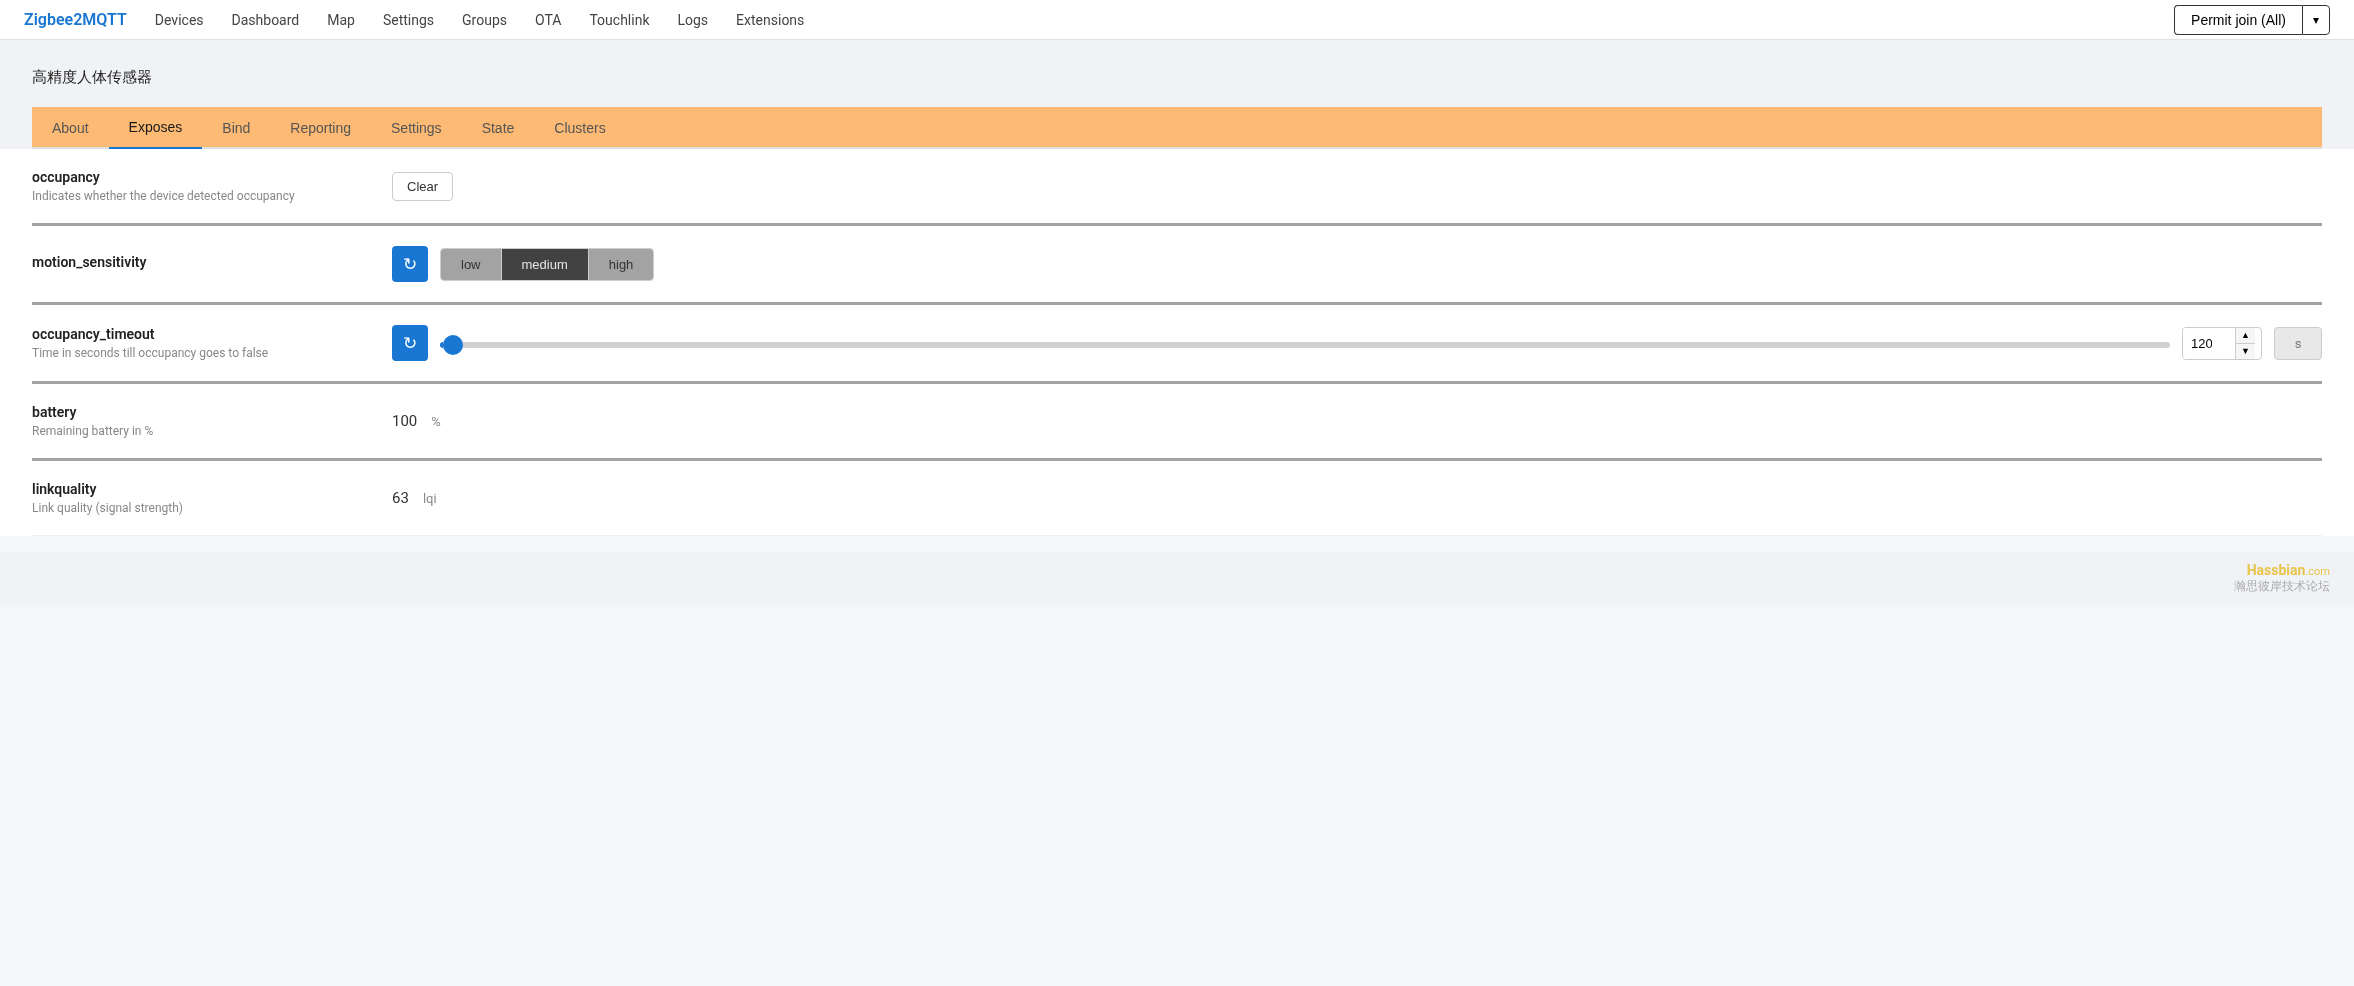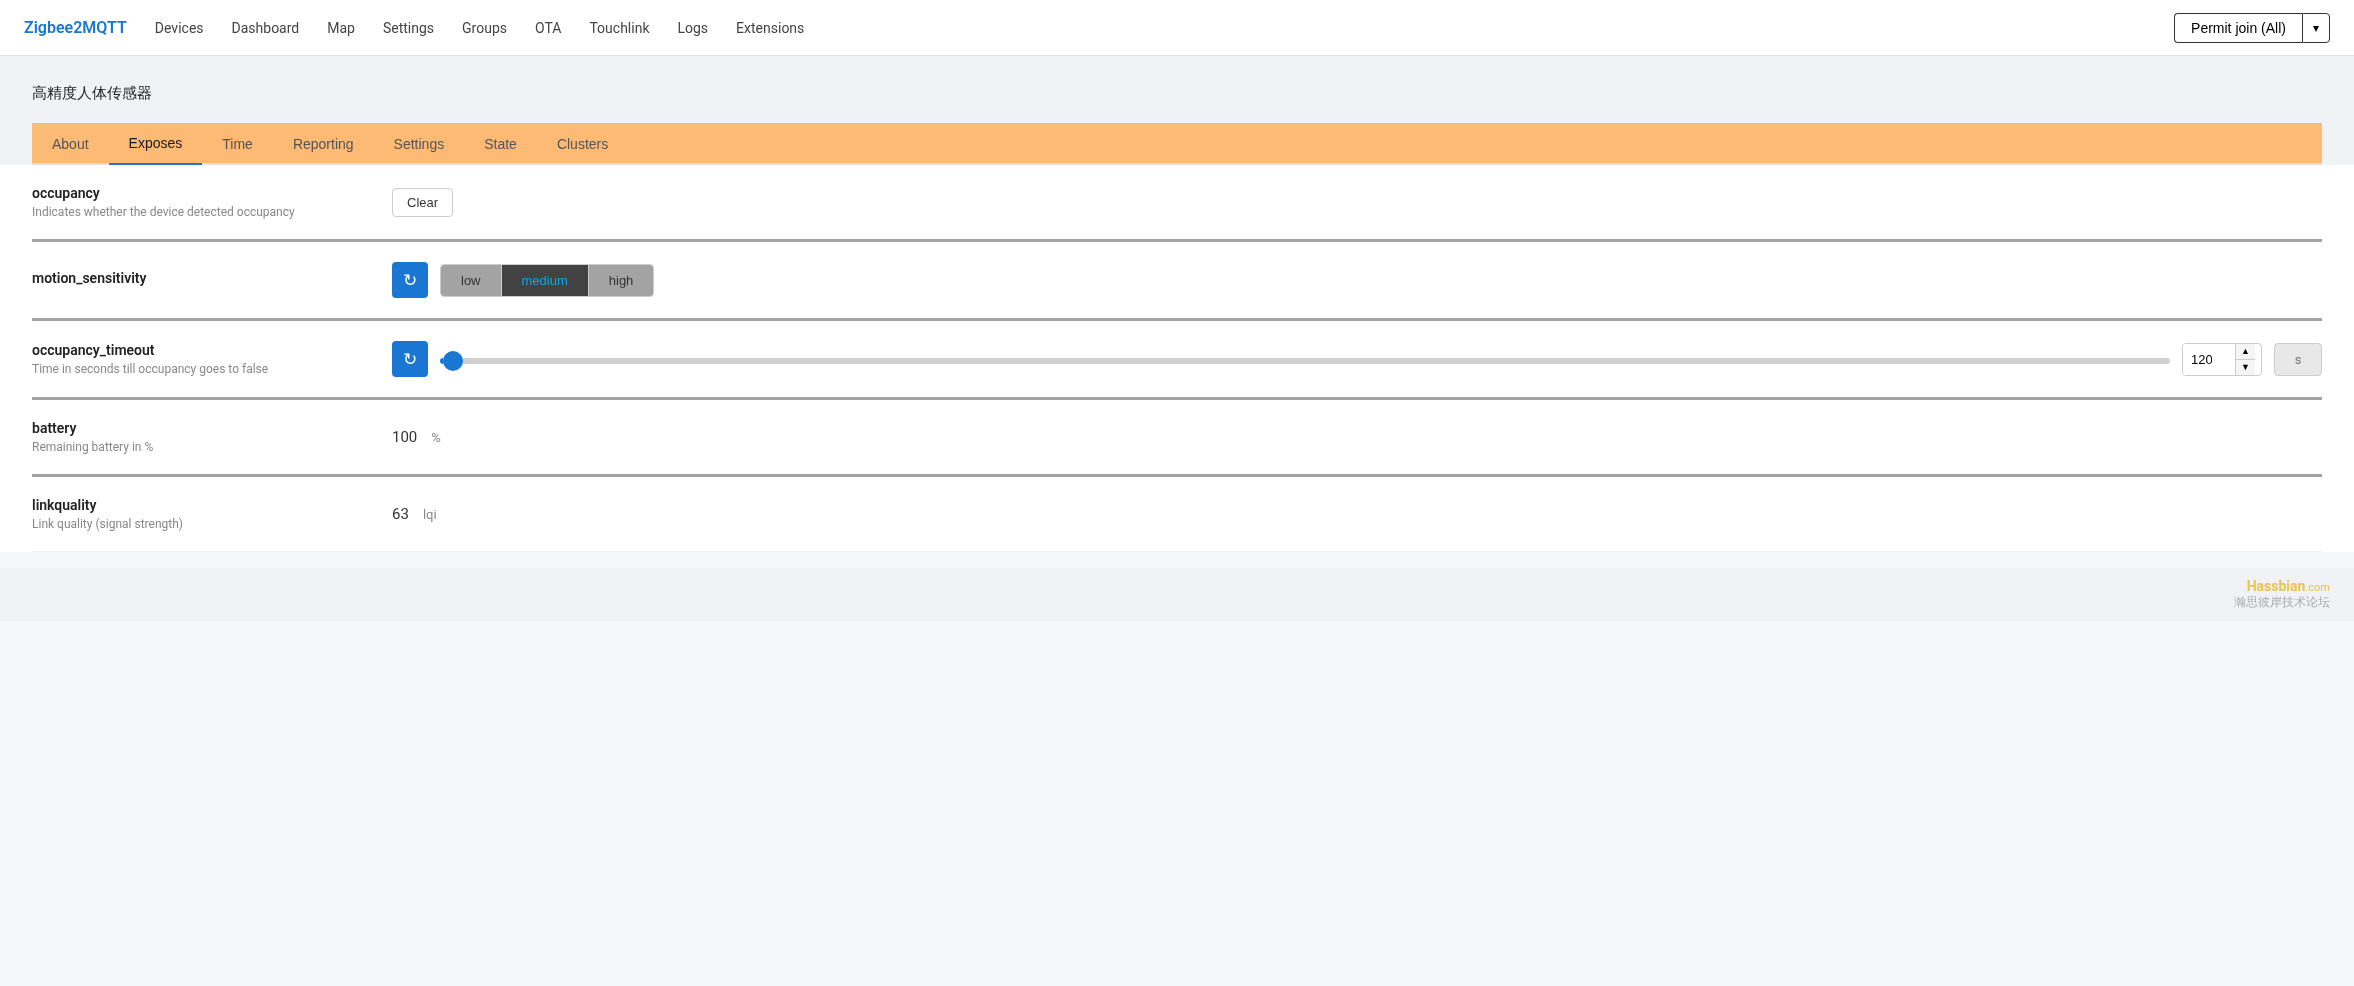--- a/index.html
+++ b/index.html
@@ -9,21 +9,21 @@
       color: #333;
       font-size: 14px;
     }
     
     .navbar {
       background: #fff;
       border-bottom: 1px solid #e0e0e0;
       display: flex;
       align-items: center;
       padding: 0 24px;
-      height: 56px;
+      height: 40px;
       gap: 28px;
       justify-content: center;
     }
     .nav-brand {
       color: #1976d2;
       font-weight: 600;
       font-size: 16px;
       text-decoration: none;
       cursor: pointer;
     }
@@ -159,21 +159,21 @@
       border: none;
       background: #a3a3a3;
       font-size: 13px;
       cursor: pointer;
       color: #333;
       border-right: 1px solid #ccc;
     }
     .toggle-btn:last-child { border-right: none; }
     .toggle-btn.active {
       background: #424242;
-      color: #0ea5e9;
+      color: #e5e5e5;
     }
     
     .slider-container {
       display: flex;
       align-items: center;
       gap: 12px;
       flex: 1;
     }
     .slider-wrapper {
       flex: 1;
@@ -282,21 +282,21 @@
     <button class="permit-join-btn">Permit join (All)</button>
     <button class="permit-join-arrow">▾</button>
   </div>
 </nav>
 
 <div class="page-header">
   <h1 class="page-title">高精度人体传感器</h1>
   <div class="tabs">
     <button class="tab">About</button>
     <button class="tab active">Exposes</button>
-    <button class="tab">Time</button>
+    <button class="tab">Bind</button>
     <button class="tab">Reporting</button>
     <button class="tab">Settings</button>
     <button class="tab">State</button>
     <button class="tab">Clusters</button>
   </div>
 </div>
 
 <div class="content">
 
   <div class="row">

